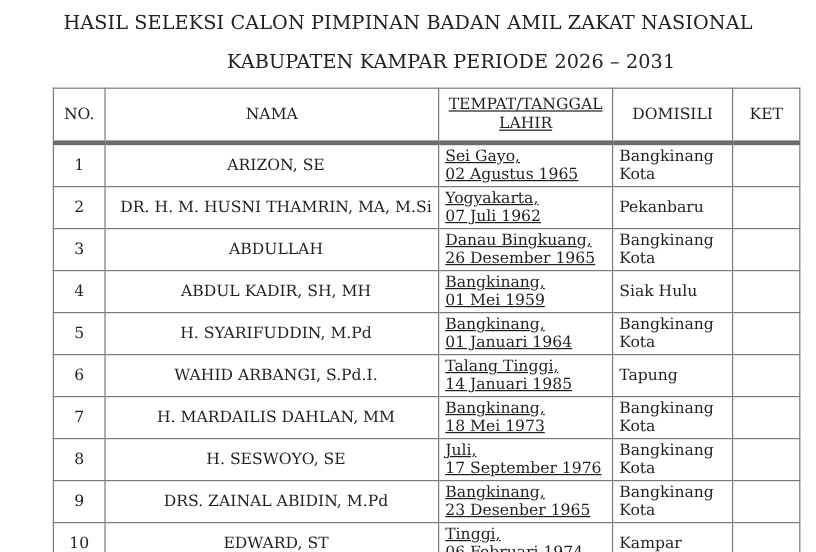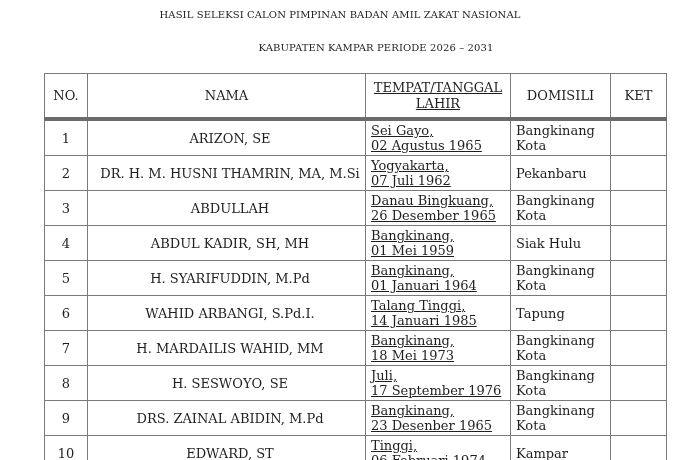--- a/index.html
+++ b/index.html
@@ -4,21 +4,21 @@
 <style>
   html, body { margin: 0; padding: 0; }
   body {
     width: 680px; height: 460px; overflow: hidden;
     background: #ffffff; color: #1a1a1a;
     font-family: "DejaVu Serif", "Liberation Serif", serif;
     position: relative;
   }
   .title {
     position: absolute; left: 0; width: 680px; text-align: center;
-    font-size: 10px; letter-spacing: 0.1px; color: #222;
+    font-size: 16px; letter-spacing: 0.1px; color: #222;
   }
   .title.l1 { top: 9px; }
   .title.l2 { top: 42px; padding-left: 36px; }
   .tbl {
     position: absolute; left: 44px; top: 73px;
     border-collapse: collapse; table-layout: fixed;
     font-size: 13px; color: #1f1f1f;
   }
   .tbl td, .tbl th {
     border: 1px solid #7a7a7a; padding: 0; vertical-align: middle;
@@ -127,21 +127,21 @@
           <span class="line">Talang Tinggi,</span>
           <span class="line">14 Januari 1985</span>
         </td>
         <td class="c-dom">
           <span class="line">Tapung</span>
         </td>
         <td class="c-ket"></td>
       </tr>
       <tr>
         <td class="c-no">7</td>
-        <td class="c-nama">H. MARDAILIS WAHID, MM</td>
+        <td class="c-nama">H. MARDAILIS DAHLAN, MM</td>
         <td class="c-ttl">
           <span class="line">Bangkinang,</span>
           <span class="line">18 Mei 1973</span>
         </td>
         <td class="c-dom">
           <span class="line">Bangkinang</span>
           <span class="line">Kota</span>
         </td>
         <td class="c-ket"></td>
       </tr>

